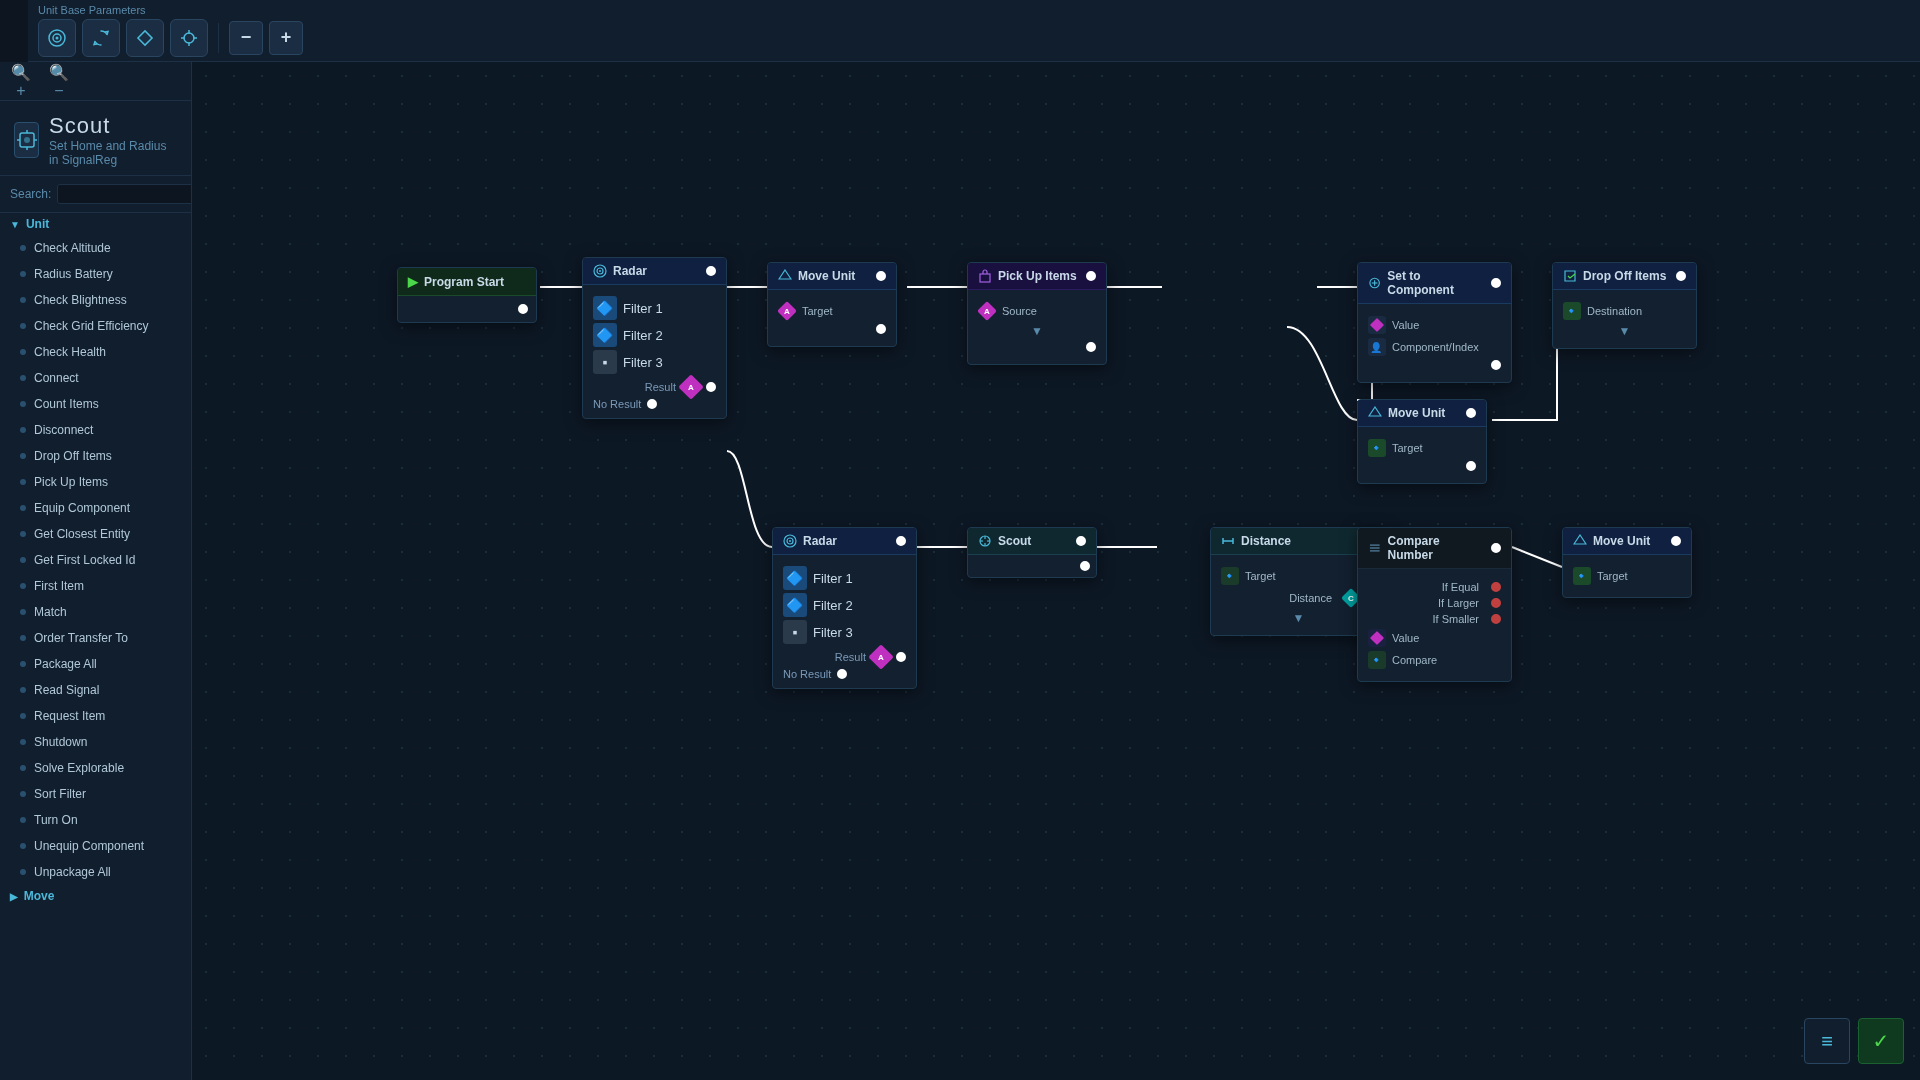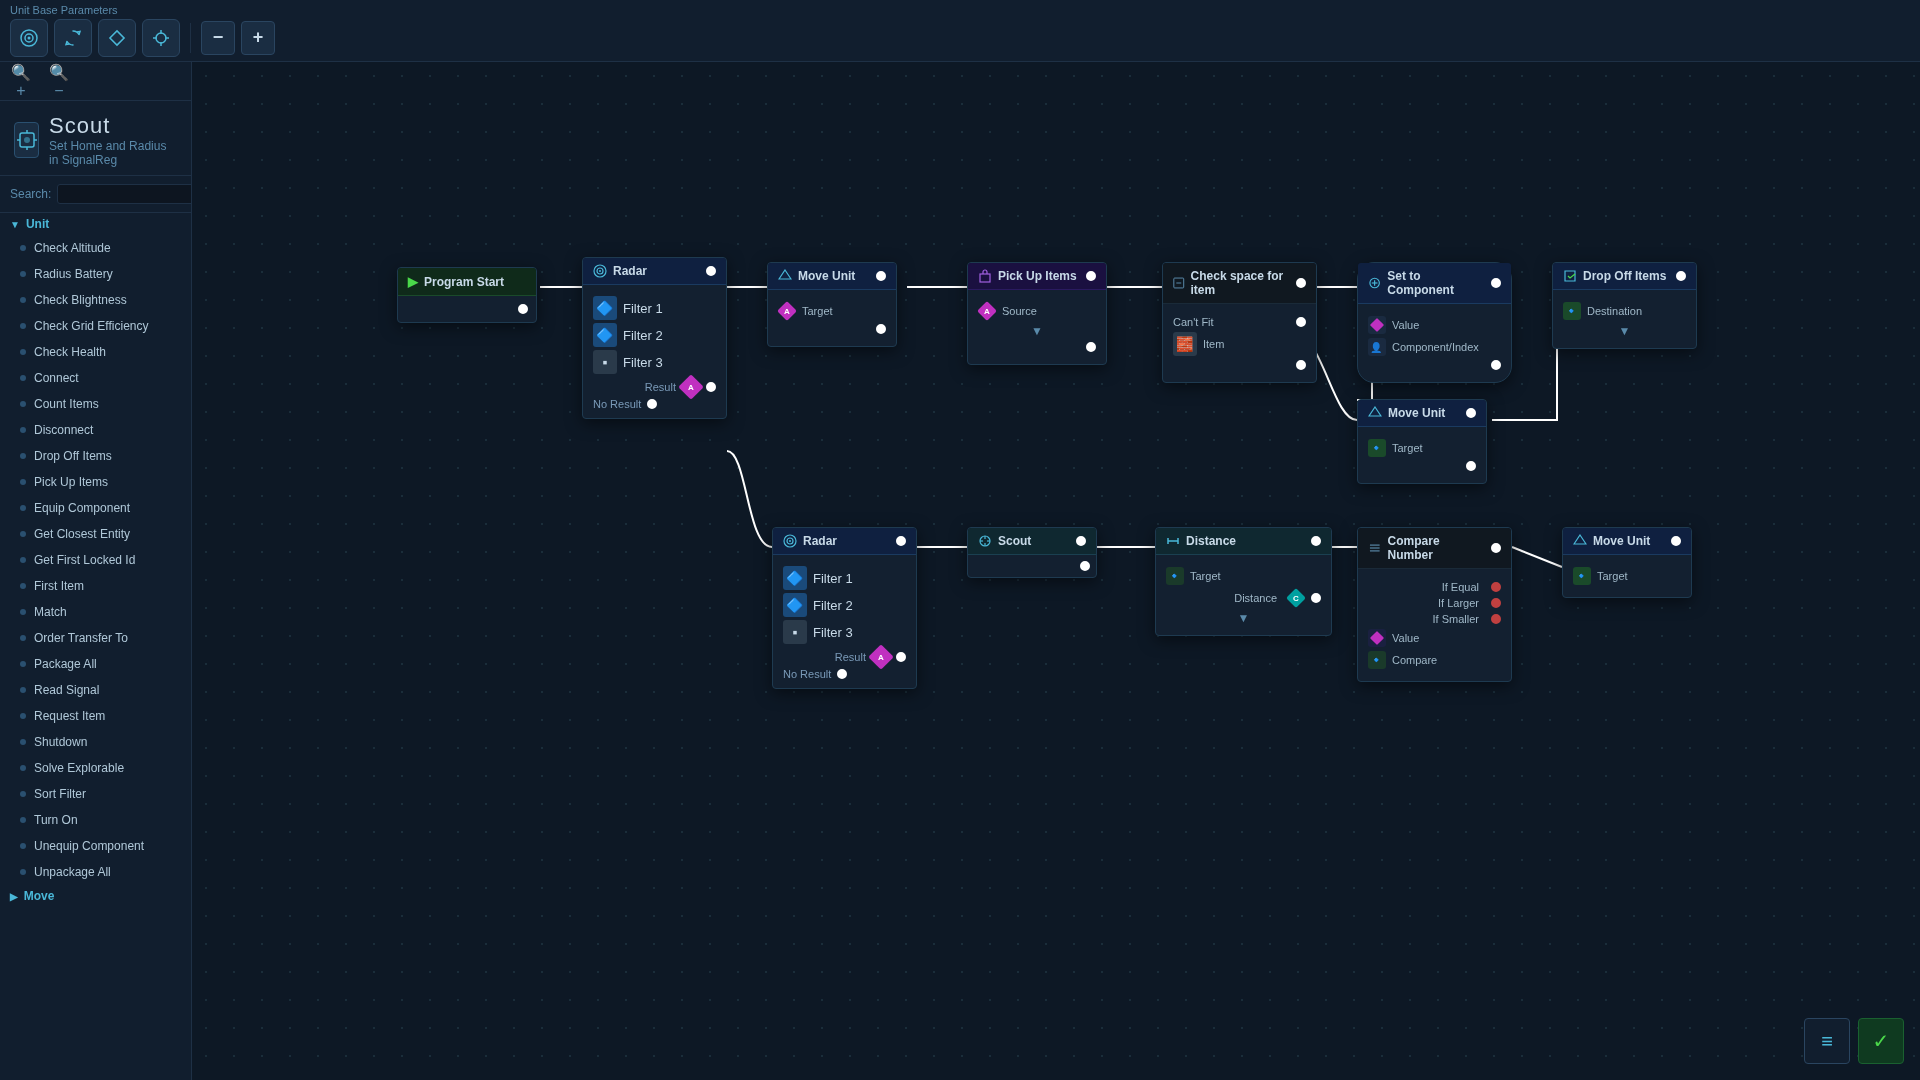--- a/index.html
+++ b/index.html
@@ -18,20 +18,21 @@
     
     #toolbar {
       background: #111e2e;
       border-bottom: 1px solid #1e3045;
       height: 62px;
       display: flex;
       align-items: center;
       padding: 0 10px;
       gap: 8px;
       flex-shrink: 0;
+      margin-left: 28px;
     }
     .toolbar-title {
       font-size: 11px;
       color: #5a8aaa;
       position: absolute;
       top: 4px;
       left: 10px;
     }
     .toolbar-icon-btn {
       width: 38px;
@@ -315,40 +316,39 @@
       left: 970px;
       top: 200px;
       width: 155px;
     }
 
     
     .node-setcomp {
       left: 1165px;
       top: 200px;
       width: 155px;
-      border-radius: 17px;
     }
 
     
     .node-dropoff {
       left: 1360px;
       top: 200px;
       width: 145px;
     }
 
     
     .node-scout {
       left: 775px;
       top: 465px;
       width: 130px;
     }
 
     
     .node-distance {
-      left: 963px;
+      left: 1018px;
       top: 465px;
       width: 177px;
     }
 
     
     .node-compare {
       left: 1165px;
       top: 465px;
       width: 155px;
     }
@@ -735,43 +735,20 @@
           </div>
           <span>Source</span>
         </div>
         <div class="caret-down">▼</div>
         <div class="node-row" style="justify-content:flex-end;">
           <div class="node-port white"></div>
         </div>
       </div>
     </div>
 
-    <div class="node node-checkspace">
-      <div class="node-header nh-dark">
-        <svg width="14" height="14" viewBox="0 0 14 14">
-            <rect x="1" y="1" width="12" height="12" rx="1" fill="none" stroke="#5a8aaa" stroke-width="1.2"></rect>
-            <line x1="4" y1="7" x2="10" y2="7" stroke="#5a8aaa" stroke-width="1.2"></line>
-          </svg>
-        <span>Check space for item</span>
-        <div class="node-port white" style="margin-left:auto;"></div>
-      </div>
-      <div class="node-body">
-        <div class="node-row">
-          <span>Can't Fit</span>
-          <div class="node-port white" style="margin-left:auto;"></div>
-        </div>
-        <div class="node-row">
-          <div class="item-img">🧱</div>
-          <span>Item</span>
-        </div>
-        <div class="node-row" style="justify-content:flex-end;">
-          <div class="node-port white"></div>
-        </div>
-      </div>
-    </div>
 
     <div class="node node-setcomp">
       <div class="node-header nh-blue">
         <svg width="14" height="14" viewBox="0 0 14 14">
             <circle cx="7" cy="7" r="5" fill="none" stroke="#4ab8d8" stroke-width="1.2"></circle>
             <line x1="7" y1="4" x2="7" y2="10" stroke="#4ab8d8" stroke-width="1.2"></line>
             <line x1="4" y1="7" x2="10" y2="7" stroke="#4ab8d8" stroke-width="1.2"></line>
           </svg>
         <span>Set to Component</span>
         <div class="node-port white" style="margin-left:auto;"></div>

